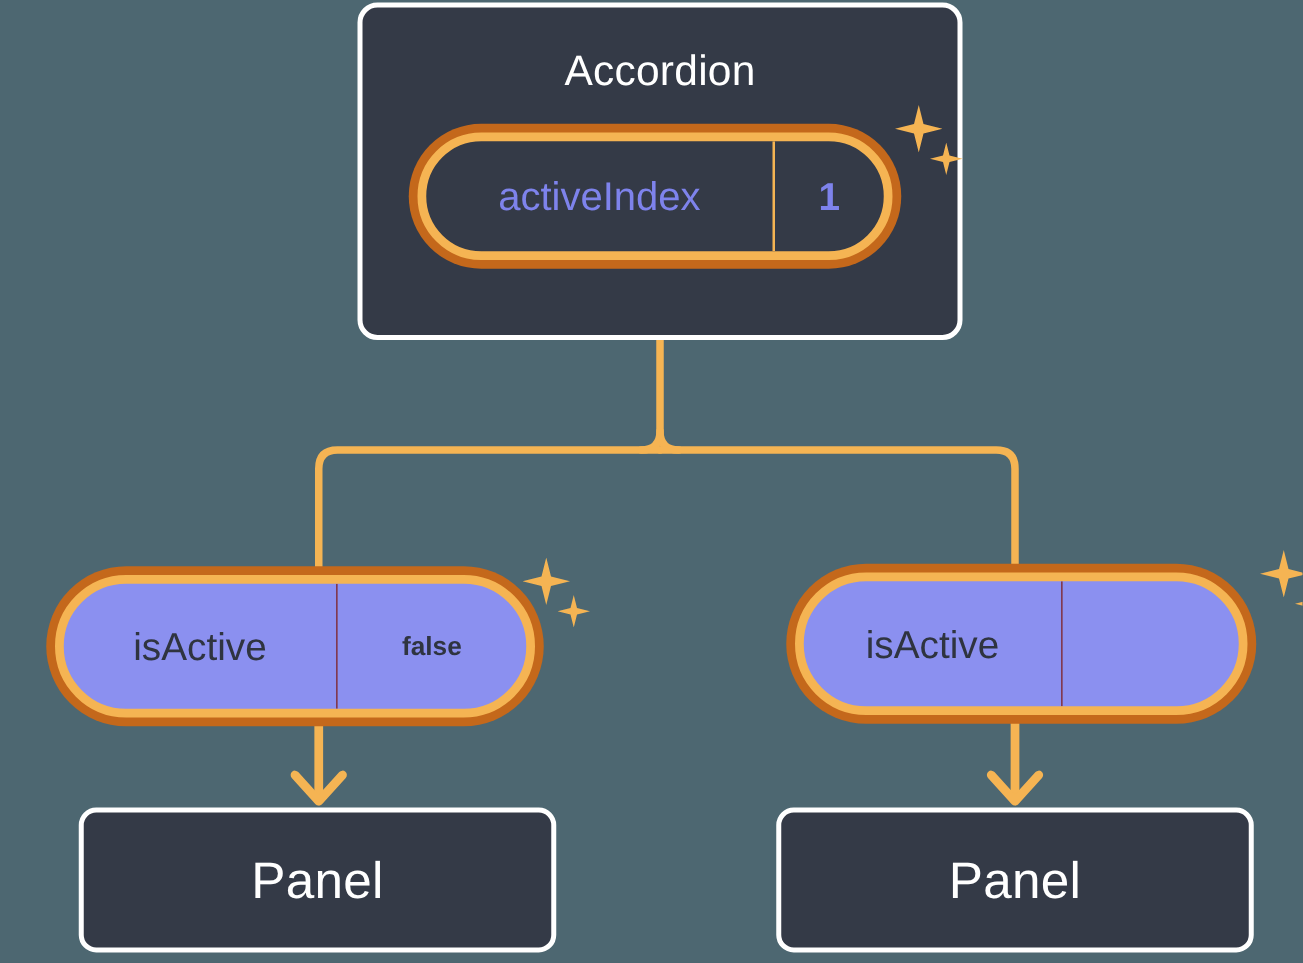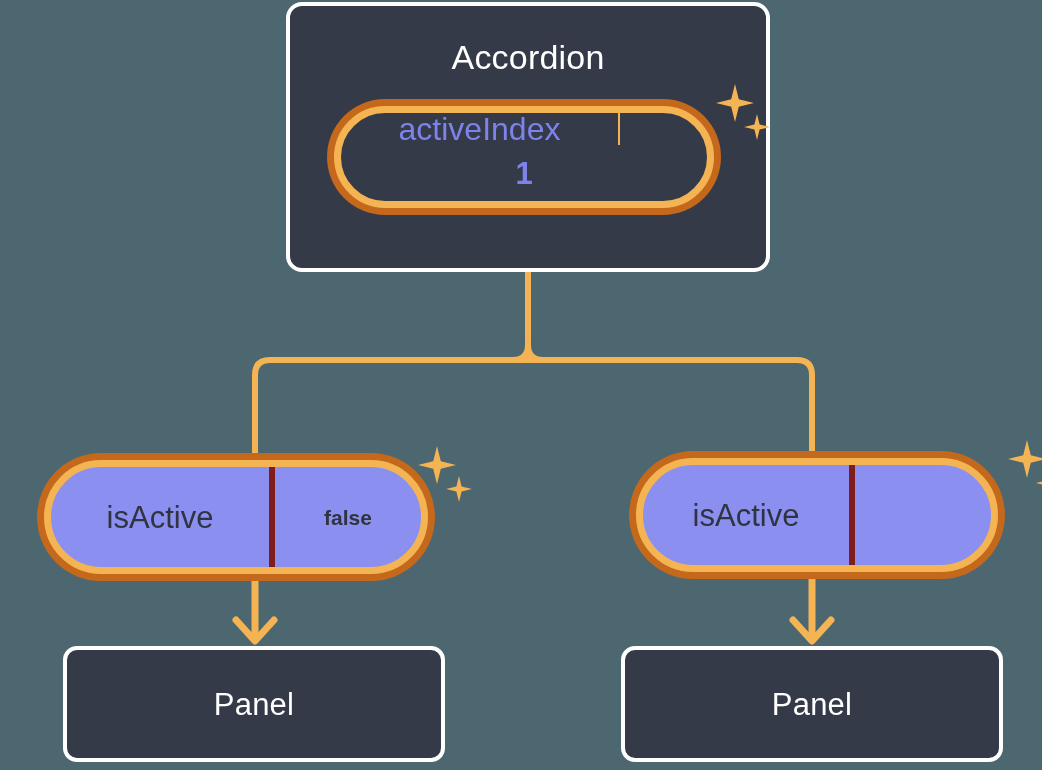--- a/index.html
+++ b/index.html
@@ -58,21 +58,21 @@
     padding-top: 34px;
   }
   .panel-card {
     width: 382px;
     height: 116px;
     justify-content: center;
     border-radius: 14px;
   }
   #node-panel-left  { left: 41px;  top: 646px; }
   #node-panel-right { left: 599px; top: 646px; }
-  .panel-card .card-title { font-size: 31px; }
+  .panel-card .card-title { font-size: 41px; }
 
   
   .pill {
     position: absolute;
     box-sizing: border-box;
     border-radius: 999px;
     display: flex;
     align-items: stretch;
     
     border: 7px solid #f5b453;
@@ -83,33 +83,32 @@
     display: flex;
     align-items: center;
     justify-content: center;
     line-height: 1;
     white-space: nowrap;
   }
 
   
   .pill-dark {
     background: #343a47;
-    flex-direction: column;
   }
   .pill-dark .pill-key,
   .pill-dark .pill-val { color: #7e83ec; }
   .pill-dark .pill-key { border-right: 2px solid #f5b453; }
 
   
   .pill-purple {
     background: #8b90f0;
   }
   .pill-purple .pill-key,
   .pill-purple .pill-val { color: #2f3440; }
-  .pill-purple .pill-key { border-right: 6px solid #7f1d1d; }
+  .pill-purple .pill-key { border-right: 1px solid #7f1d1d; }
 
   .pill-val { font-weight: 700; }
 
   
   #pill-activeindex {
     left: 312px;
     top: 106px;
     width: 380px;
     height: 102px;
   }

